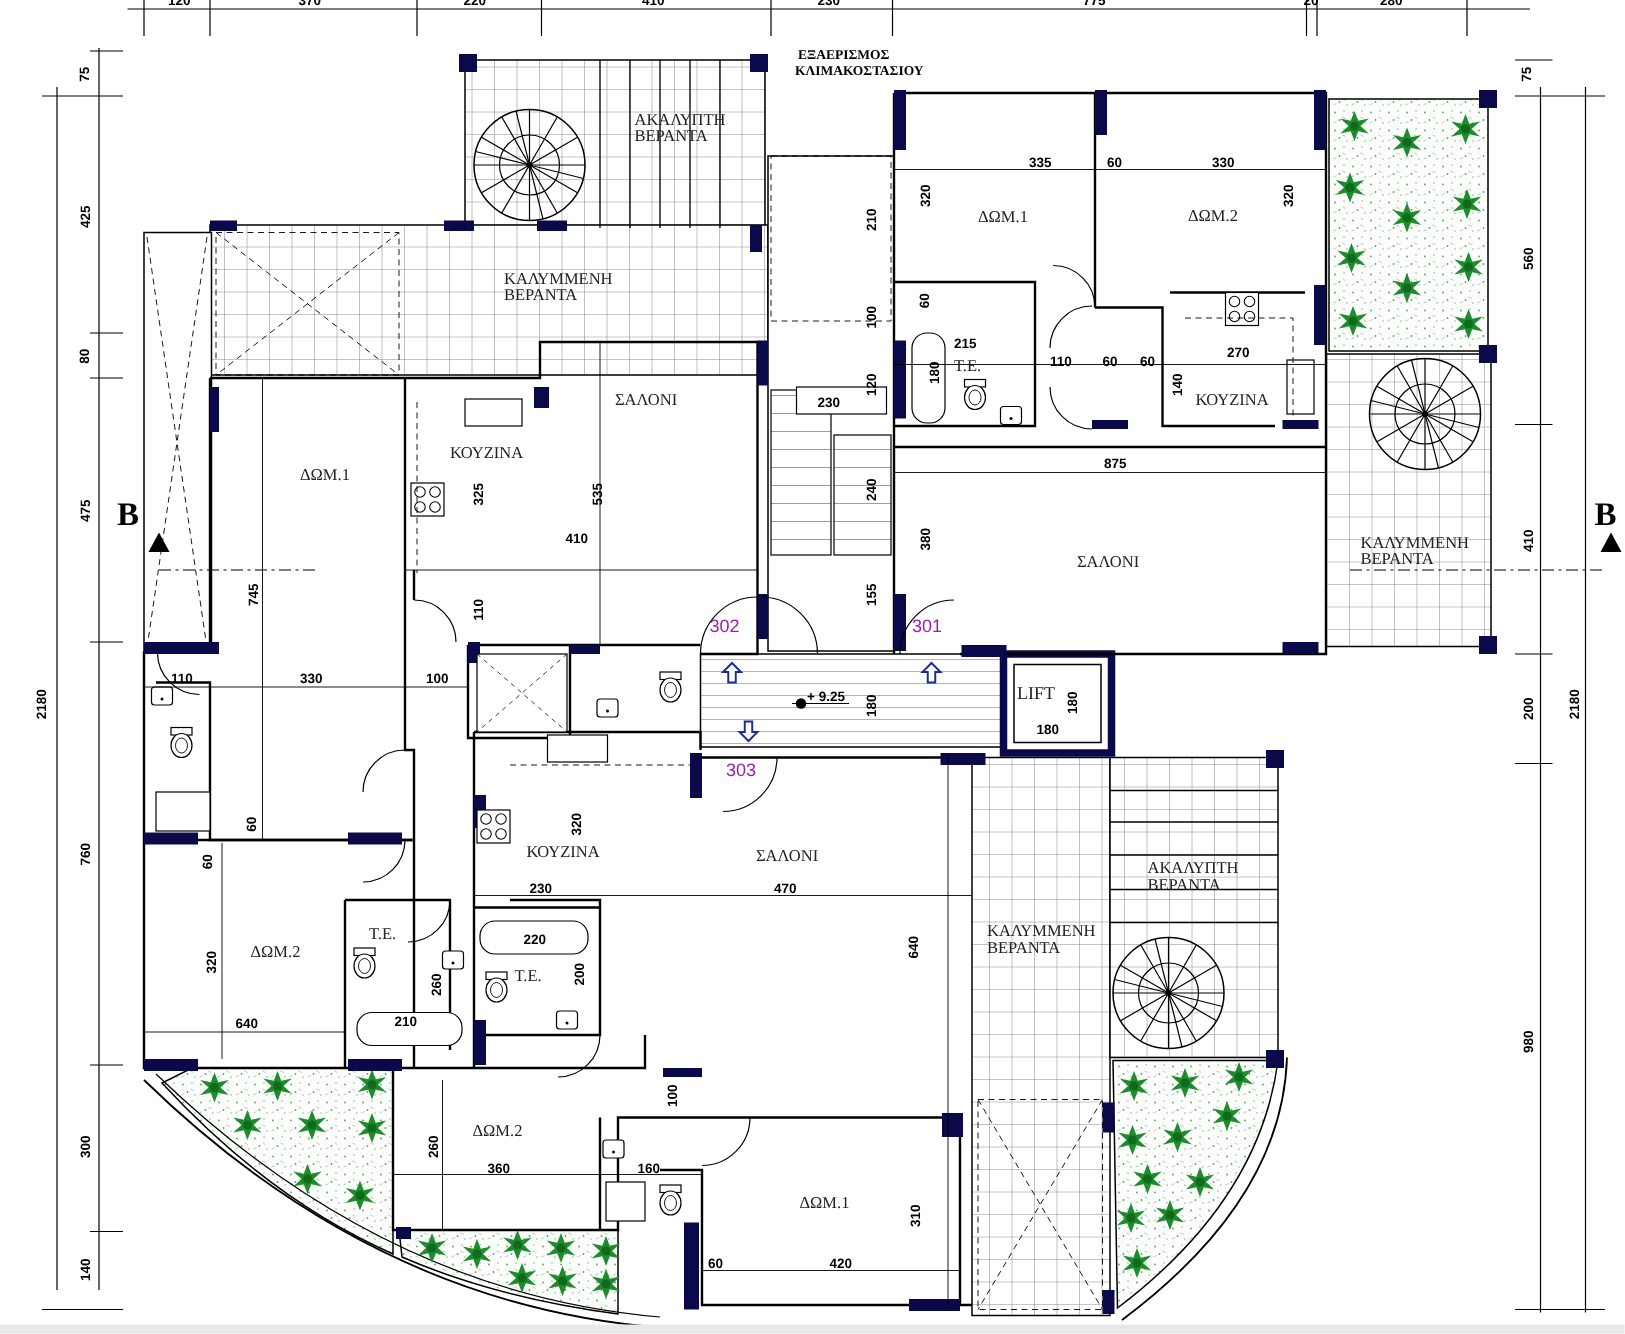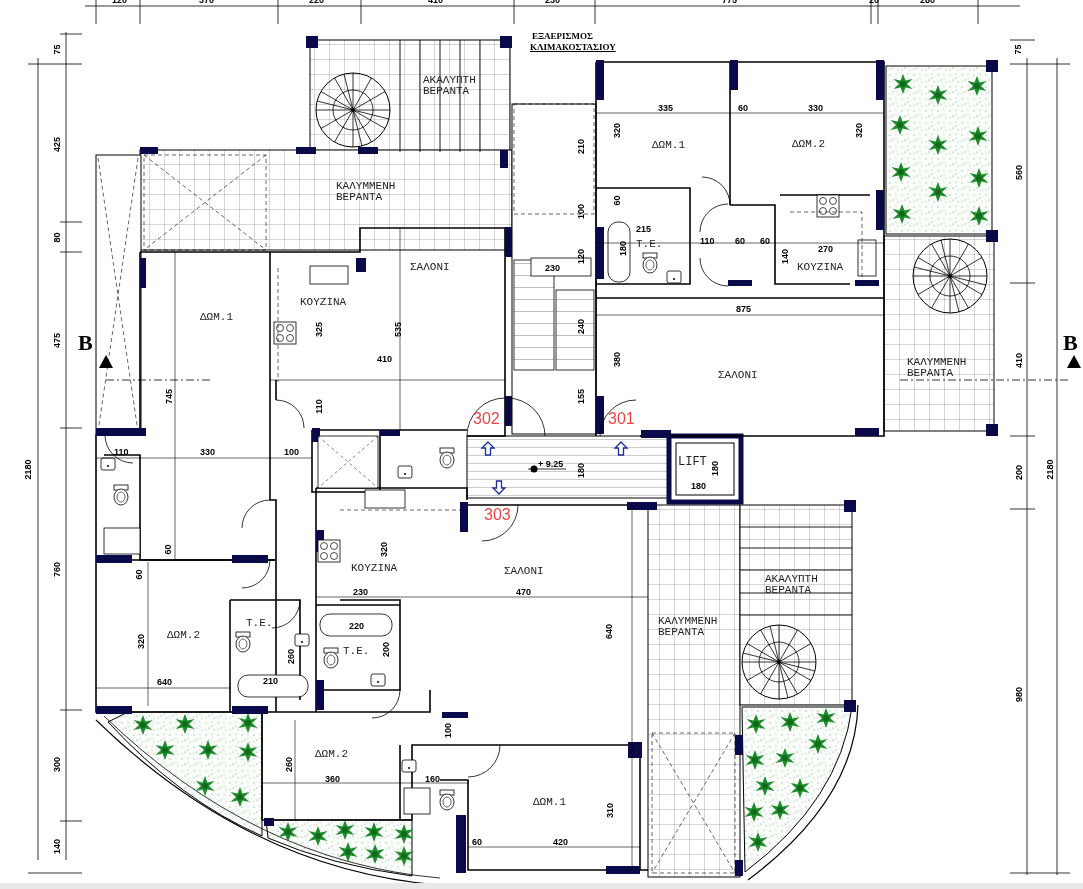--- a/index.html
+++ b/index.html
@@ -1,23 +1,23 @@
 <!DOCTYPE html>
 <html><head>
 <meta charset="utf-8">
 <style>
   html,body{margin:0;padding:0;background:#fff;}
   body{width:1083px;height:889px;overflow:hidden;position:relative;font-family:"Liberation Sans",sans-serif;}
   #plan{position:absolute;left:0;top:0;width:1083px;height:889px;}
-  .lbl{position:absolute;font-family:Liberation Mono, monospace;font-size:11px;color:#222;white-space:nowrap;line-height:11px;}
+  .lbl{position:absolute;font-family:Liberation Serif, serif;font-size:11px;color:#222;white-space:nowrap;line-height:11px;}
   .dim{position:absolute;font-family:"Liberation Sans",sans-serif;font-size:9px;font-weight:bold;color:#000;white-space:nowrap;line-height:9px;}
   .dimv{transform:rotate(-90deg);transform-origin:center center;}
   .big{font-family:"Liberation Serif",serif;font-size:22px;font-weight:bold;}
   .note{font-family:"Liberation Serif",serif;font-size:9px;font-weight:bold;line-height:10px;}
-  .door{position:absolute;font-size:16px;color:#ef4444;}
+  .door{position:absolute;font-size:12px;color:#a21caf;}
   .footer-bar{position:absolute;left:0;top:883px;width:1083px;height:6px;background:#e8e8e8;}
 </style>
 </head>
 <body>
 
 <svg id="plan" viewBox="0 0 1083 889" xmlns="http://www.w3.org/2000/svg">
   <defs>
     <pattern id="tile" width="15" height="15" patternUnits="userSpaceOnUse">
       <rect width="15" height="15" fill="#fff"></rect>
       <path d="M15 0V15M0 15H15" stroke="#8a8a8a" stroke-width="0.7"></path>
@@ -397,21 +397,21 @@
 <div class="dim dimv" style="left:18px;top:465px">2180</div>
 
 <div class="dim dimv" style="left:1013px;top:45px">75</div>
 <div class="dim dimv" style="left:1012px;top:168px">560</div>
 <div class="dim dimv" style="left:1012px;top:356px">410</div>
 <div class="dim dimv" style="left:1012px;top:468px">200</div>
 <div class="dim dimv" style="left:1012px;top:690px">980</div>
 <div class="dim dimv" style="left:1040px;top:465px">2180</div>
 
 <div class="note" style="position:absolute;left:532px;top:31px">ΕΞΑΕΡΙΣΜΟΣ</div>
-<div class="note" style="position:absolute;left:530px;top:42px;text-decoration:underline">ΚΛΙΜΑΚΟΣΤΑΣΙΟΥ</div>
+<div class="note" style="position:absolute;left:530px;top:42px;">ΚΛΙΜΑΚΟΣΤΑΣΙΟΥ</div>
 <div class="big" style="position:absolute;left:78px;top:330px">B</div>
 <div class="big" style="position:absolute;left:1063px;top:330px">B</div>
 <div class="dim" style="left:538px;top:460px">+ 9.25</div>
 
 <div class="lbl" style="left:423px;top:75px">ΑΚΑΛΥΠΤΗ</div>
 <div class="lbl" style="left:423px;top:86px">ΒΕΡΑΝΤΑ</div>
 <div class="lbl" style="left:336px;top:181px">ΚΑΛΥΜΜΕΝΗ</div>
 <div class="lbl" style="left:336px;top:192px">ΒΕΡΑΝΤΑ</div>
 <div class="lbl" style="left:907px;top:357px">ΚΑΛΥΜΜΕΝΗ</div>
 <div class="lbl" style="left:907px;top:368px">ΒΕΡΑΝΤΑ</div>
@@ -435,33 +435,33 @@
 <div class="lbl" style="left:410px;top:262px">ΣΑΛΟΝΙ</div>
 <div class="dim" style="left:377px;top:355px">410</div>
 <div class="dim dimv" style="left:391px;top:325px">535</div>
 <div class="dim dimv" style="left:312px;top:402px">110</div>
 <div class="lbl" style="left:246px;top:618px">Τ.Ε.</div>
 <div class="dim dimv" style="left:284px;top:652px">260</div>
 <div class="dim" style="left:263px;top:677px">210</div>
 <div class="door" style="left:473px;top:410px">302</div>
 
 <div class="lbl" style="left:652px;top:140px">ΔΩΜ.1</div>
-<div class="dim" style="left:658px;top:104px">335</div>
+<div class="dim" style="left:686px;top:104px">335</div>
 <div class="dim dimv" style="left:610px;top:126px">320</div>
 <div class="dim dimv" style="left:612px;top:196px">60</div>
 <div class="lbl" style="left:792px;top:139px">ΔΩΜ.2</div>
 <div class="dim" style="left:808px;top:104px">330</div>
 <div class="dim dimv" style="left:852px;top:126px">320</div>
 <div class="dim" style="left:738px;top:104px">60</div>
 <div class="lbl" style="left:636px;top:239px">Τ.Ε.</div>
 <div class="dim" style="left:636px;top:225px">215</div>
 <div class="dim dimv" style="left:616px;top:244px">180</div>
 <div class="dim" style="left:700px;top:237px">110</div>
 <div class="lbl" style="left:797px;top:262px">ΚΟΥΖΙΝΑ</div>
-<div class="dim" style="left:818px;top:245px">270</div>
+<div class="dim" style="left:818px;top:231px">270</div>
 <div class="dim dimv" style="left:778px;top:252px">140</div>
 <div class="dim" style="left:735px;top:237px">60</div>
 <div class="dim" style="left:760px;top:237px">60</div>
 <div class="lbl" style="left:718px;top:370px">ΣΑΛΟΝΙ</div>
 <div class="dim" style="left:736px;top:305px">875</div>
 <div class="dim dimv" style="left:610px;top:355px">380</div>
 <div class="door" style="left:608px;top:410px">301</div>
 
 <div class="dim dimv" style="left:574px;top:142px">210</div>
 <div class="dim dimv" style="left:574px;top:207px">100</div>

